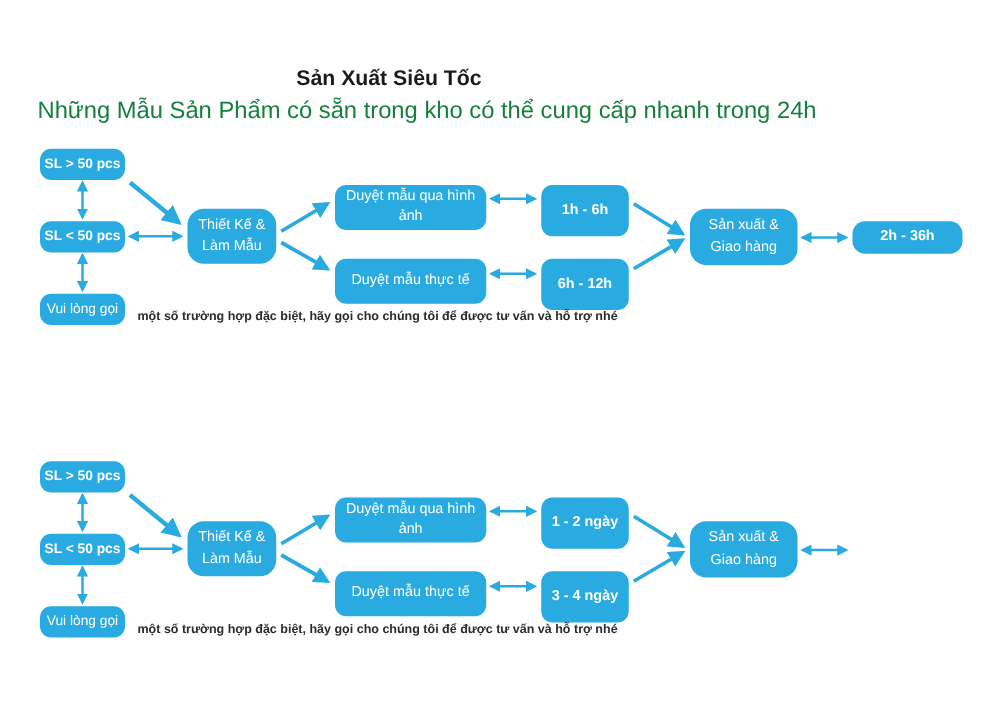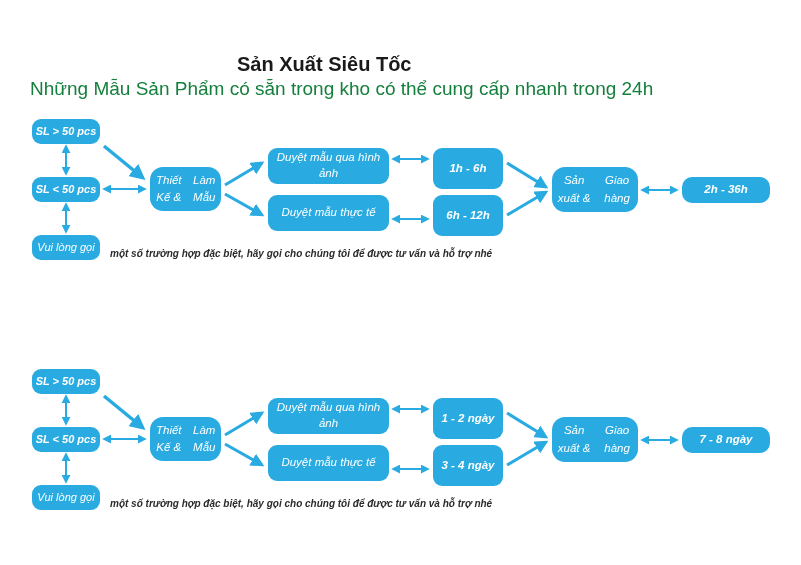--- a/index.html
+++ b/index.html
@@ -5,57 +5,57 @@
   * { margin: 0; padding: 0; box-sizing: border-box; }
   html, body { background: #ffffff; }
   body {
     font-family: "Liberation Sans", "DejaVu Sans", sans-serif;
     width: 801px; height: 565px; position: relative; overflow: hidden;
   }
   .canvas { position: absolute; inset: 0; width: 801px; height: 565px; }
 
   .sec-title {
     position: absolute; left: 237px;
-    font-size: 20px; font-weight: 700; color: #1a1a1a; white-space: nowrap;
+    font-size: 17px; font-weight: 700; color: #1a1a1a; white-space: nowrap;
   }
   .sec-subtitle {
     position: absolute; left: 30px;
     font-size: 19px; font-weight: 400; color: #15803d; white-space: nowrap;
   }
   #title-1 { top: 53px; }
   #subtitle-1 { top: 78px; }
   #title-2 { top: 303px; }
   #subtitle-2 { top: 329px; }
 
-  .chart { position: absolute; left: 0; width: 801px; height: 165px; font-style: italic; }
+  .chart { position: absolute; left: 0; width: 801px; height: 165px; }
   #chart-1 { top: 115px; }
   #chart-2 { top: 365px; }
 
   .connectors { position: absolute; left: 0; top: 0; width: 801px; height: 165px; }
 
   .node {
     position: absolute; background: #29ABE2; color: #ffffff;
     display: flex; align-items: center; justify-content: center;
     text-align: center; border-radius: 9px; line-height: 1.35;
   }
   .node.sm   { left: 32px; width: 68px; height: 25px; font-size: 11px; font-weight: 700; }
   .node.call { font-weight: 400; font-size: 11px; }
   .node.design {
     left: 150px; top: 52px; width: 71px; height: 44px;
     font-size: 11.5px; font-weight: 400; border-radius: 13px;
-    flex-direction: row; line-height: 1.5;
+    flex-direction: column; line-height: 1.5;
   }
   .node.review { left: 268px; width: 121px; height: 36px; font-size: 11.5px; font-weight: 400; }
   .node.time   { left: 433px; width: 70px;  height: 41px; font-size: 11.5px; font-weight: 700; }
   .row-top { top: 33px; }
-  .row-bot { top: 80px; }
+  .row-bot { top: 92px; }
   .node.production {
     left: 552px; top: 52px; width: 86px; height: 45px;
     font-size: 11.5px; font-weight: 400; border-radius: 13px;
-    flex-direction: row; line-height: 1.5;
+    flex-direction: column; line-height: 1.5;
   }
   .node.total { left: 682px; top: 62px; width: 88px; height: 26px; font-size: 11.5px; font-weight: 700; border-radius: 10px; }
 
   .chart-note {
     position: absolute; left: 110px; top: 133px;
     font-size: 10px; font-weight: 700; color: #2b2b2b; white-space: nowrap;
   }
 </style>
 </head>
 <body>
@@ -146,18 +146,17 @@
     <div class="node review row-top">Duyệt mẫu qua hình ảnh</div>
     <div class="node time row-top">1 - 2 ngày</div>
     <div class="node review row-bot">Duyệt mẫu thực tế</div>
     <div class="node time row-bot">3 - 4 ngày</div>
 
     <div class="node production">
       <span>Sản xuất &amp;</span>
       <span>Giao hàng</span>
     </div>
 
-    <div class="node total">7 - 8 ngày</div>
 
     <div class="chart-note">một số trường hợp đặc biệt, hãy gọi cho chúng tôi để được tư vấn và hỗ trợ nhé</div>
   </div>
 
 </div>
 
 </body></html>

